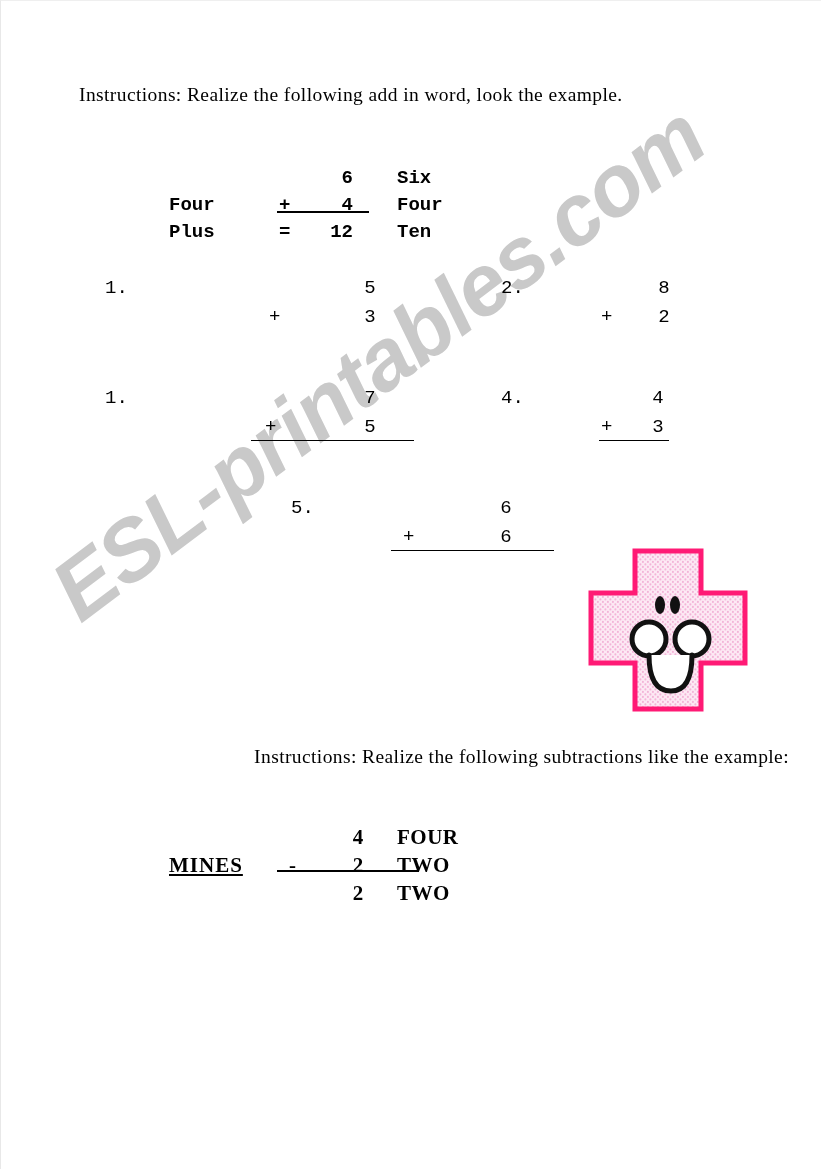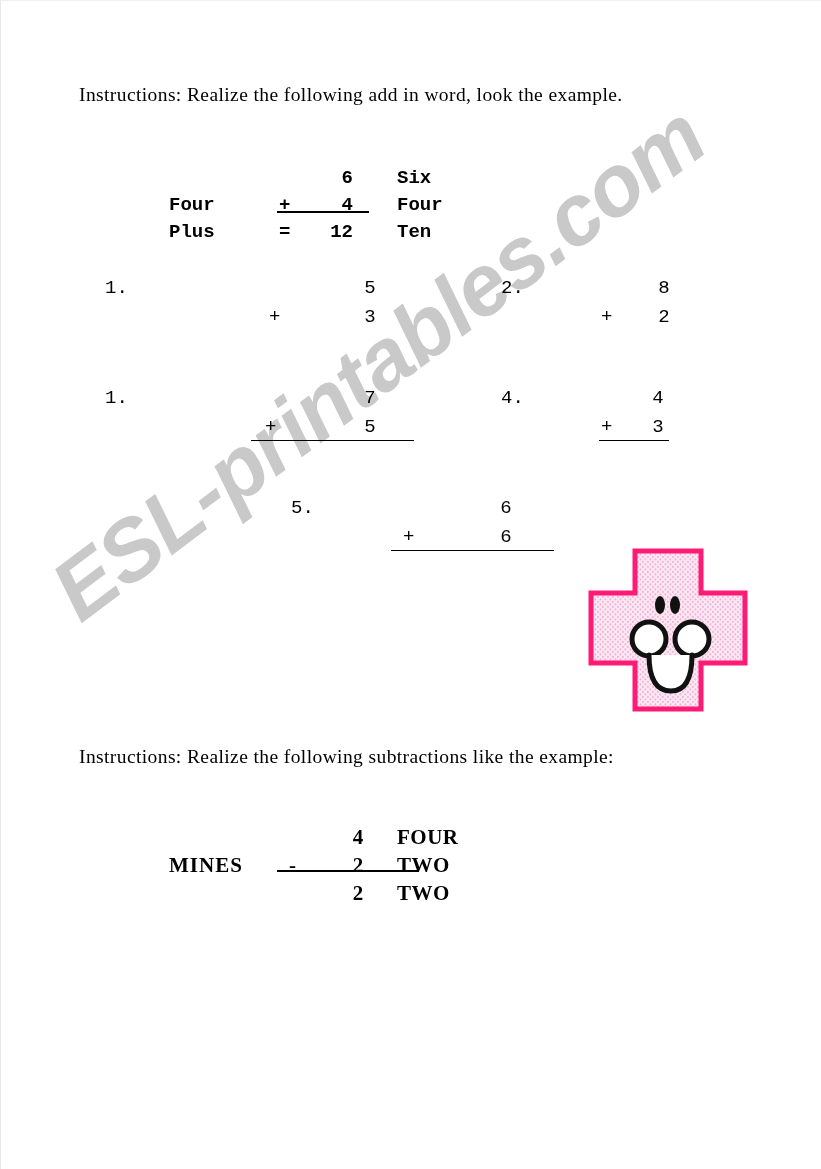--- a/index.html
+++ b/index.html
@@ -122,21 +122,21 @@
   .sub-example {
     position: absolute;
     font-family: "Liberation Serif", "DejaVu Serif", serif;
     font-weight: bold;
     font-size: 21px;
     line-height: 28px;
     color: #000;
     z-index: 10;
   }
   .sub-example .row { position: relative; height: 28px; white-space: nowrap; }
-  .sb-label  { position: absolute; left: 0px;   top: 0; letter-spacing: 1px; }
+  .sb-label  { position: absolute; left: 0px;   top: 0; letter-spacing: 1px; text-decoration: underline; }
   .sb-op     { position: absolute; left: 120px; top: 0; }
   .sb-num    { position: absolute; left: 178px; top: 0; width: 22px; text-align: center; }
   .sb-word   { position: absolute; left: 228px; top: 0; letter-spacing: 0.5px; }
   .sb-rule {
     position: absolute;
     left: 108px;
     top: 47px;
     width: 142px;
     border-top: 2.2px solid #000;
   }
@@ -229,21 +229,21 @@
 
     <ellipse cx="81" cy="62" rx="5" ry="9" fill="#111111"></ellipse>
     <ellipse cx="96" cy="62" rx="5" ry="9" fill="#111111"></ellipse>
 
     <circle cx="70" cy="96" r="17" fill="#ffffff" stroke="#111111" stroke-width="5"></circle>
     <circle cx="113" cy="96" r="17" fill="#ffffff" stroke="#111111" stroke-width="5"></circle>
 
     <path d="M70 112 Q70 148 92 148 Q113 148 113 112" fill="#ffffff" stroke="#111111" stroke-width="5" stroke-linecap="round"></path>
   </svg>
 
-  <div class="instructions" style="left:78px; top:742px; width:710px;">Instructions: Realize the following subtractions like the example:</div>
+  <div class="instructions" style="left:78px; top:742px; width:710px;text-align:right;">Instructions: Realize the following subtractions like the example:</div>
 
   <div class="sub-example" style="left:168px; top:822px;">
     <div class="row">
       <span class="sb-label"></span>
       <span class="sb-op"></span>
       <span class="sb-num">4</span>
       <span class="sb-word">FOUR</span>
     </div>
     <div class="row">
       <span class="sb-label">MINES</span>

